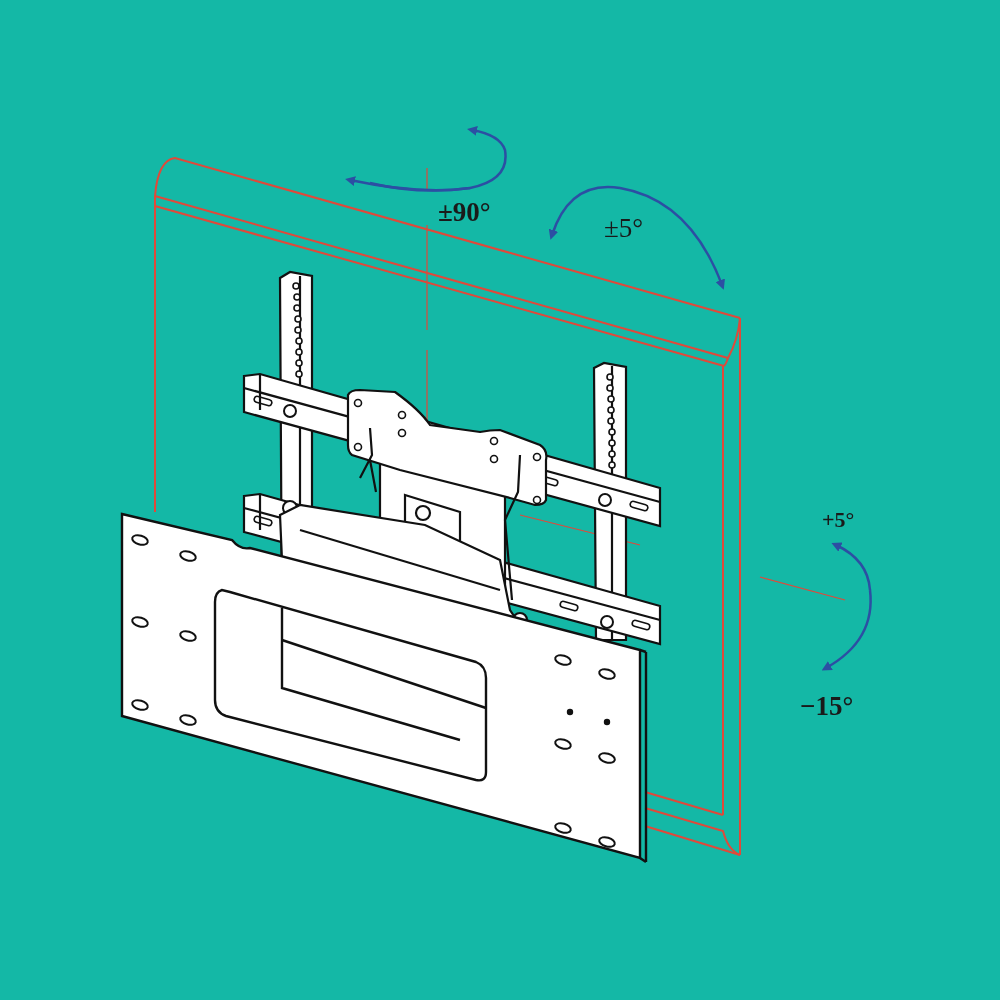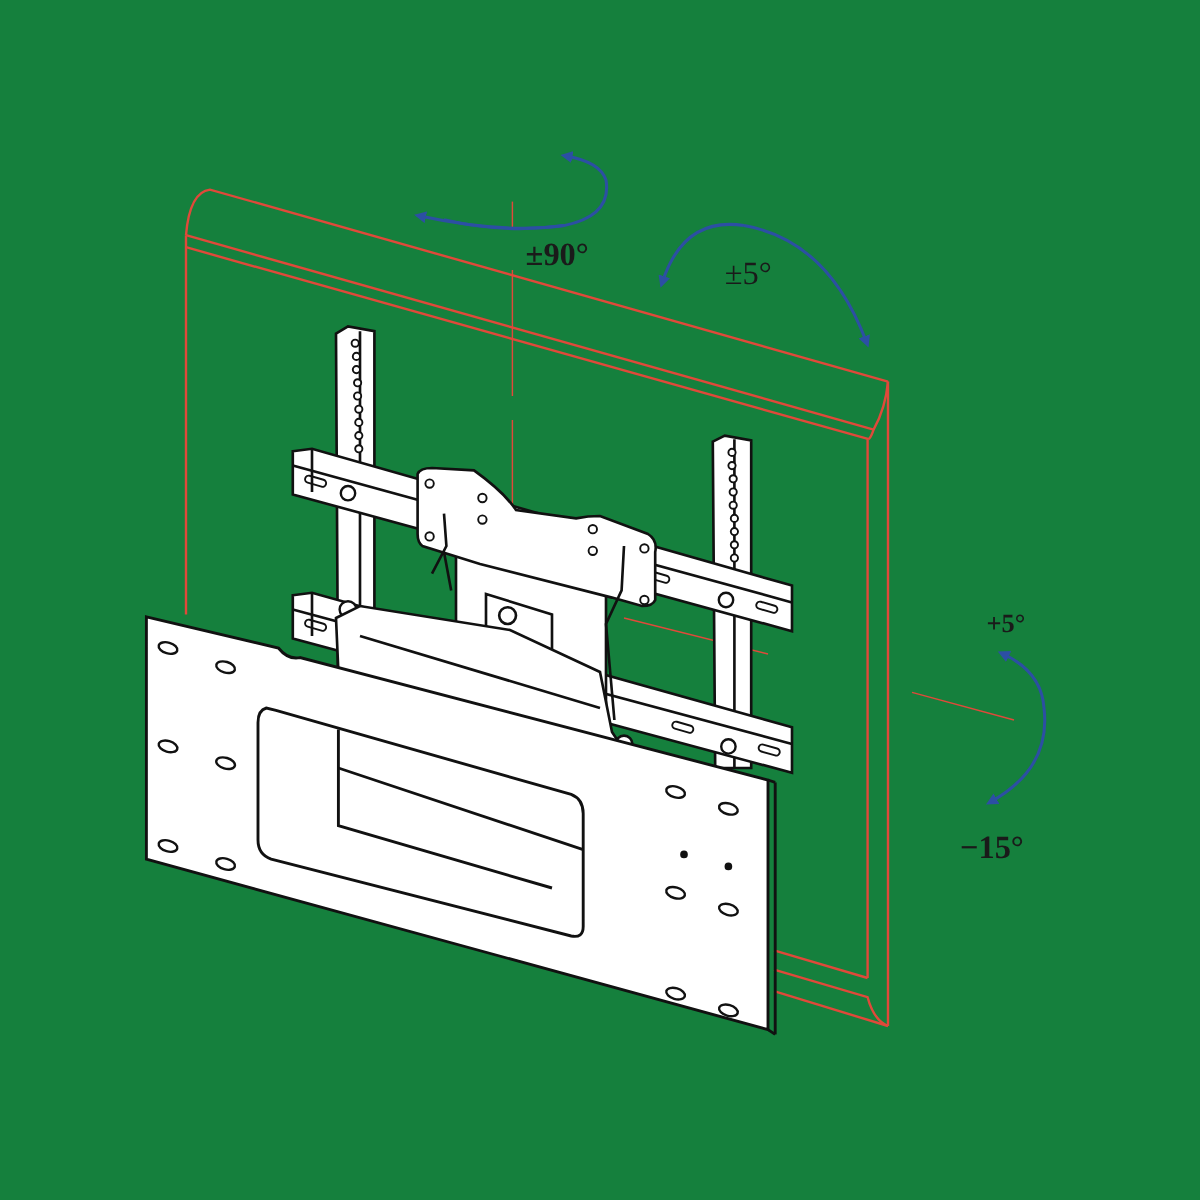--- a/index.html
+++ b/index.html
@@ -1,16 +1,16 @@
 <!DOCTYPE html>
 <html><head>
 <meta charset="utf-8">
 <style>
   html, body { margin: 0; padding: 0; background: #ffffff; }
-  #stage { position: relative; width: 1000px; height: 1000px; overflow: hidden; background: #15803d; }
+  #stage { position: relative; width: 1000px; height: 1000px; overflow: hidden; background: #14b8a6; }
   svg { position: absolute; left: 0; top: 0; }
   .lbl { font-family: "Liberation Serif", serif; font-weight: bold; fill: #1a1a1a; }
   .lbl-plain { font-family: "Liberation Serif", serif; font-weight: normal; fill: #1a1a1a; }
 </style>
 </head>
 <body>
 
 <div id="stage">
 <svg width="1000" height="1000" viewBox="0 0 1000 1000" xmlns="http://www.w3.org/2000/svg">
   <defs>

